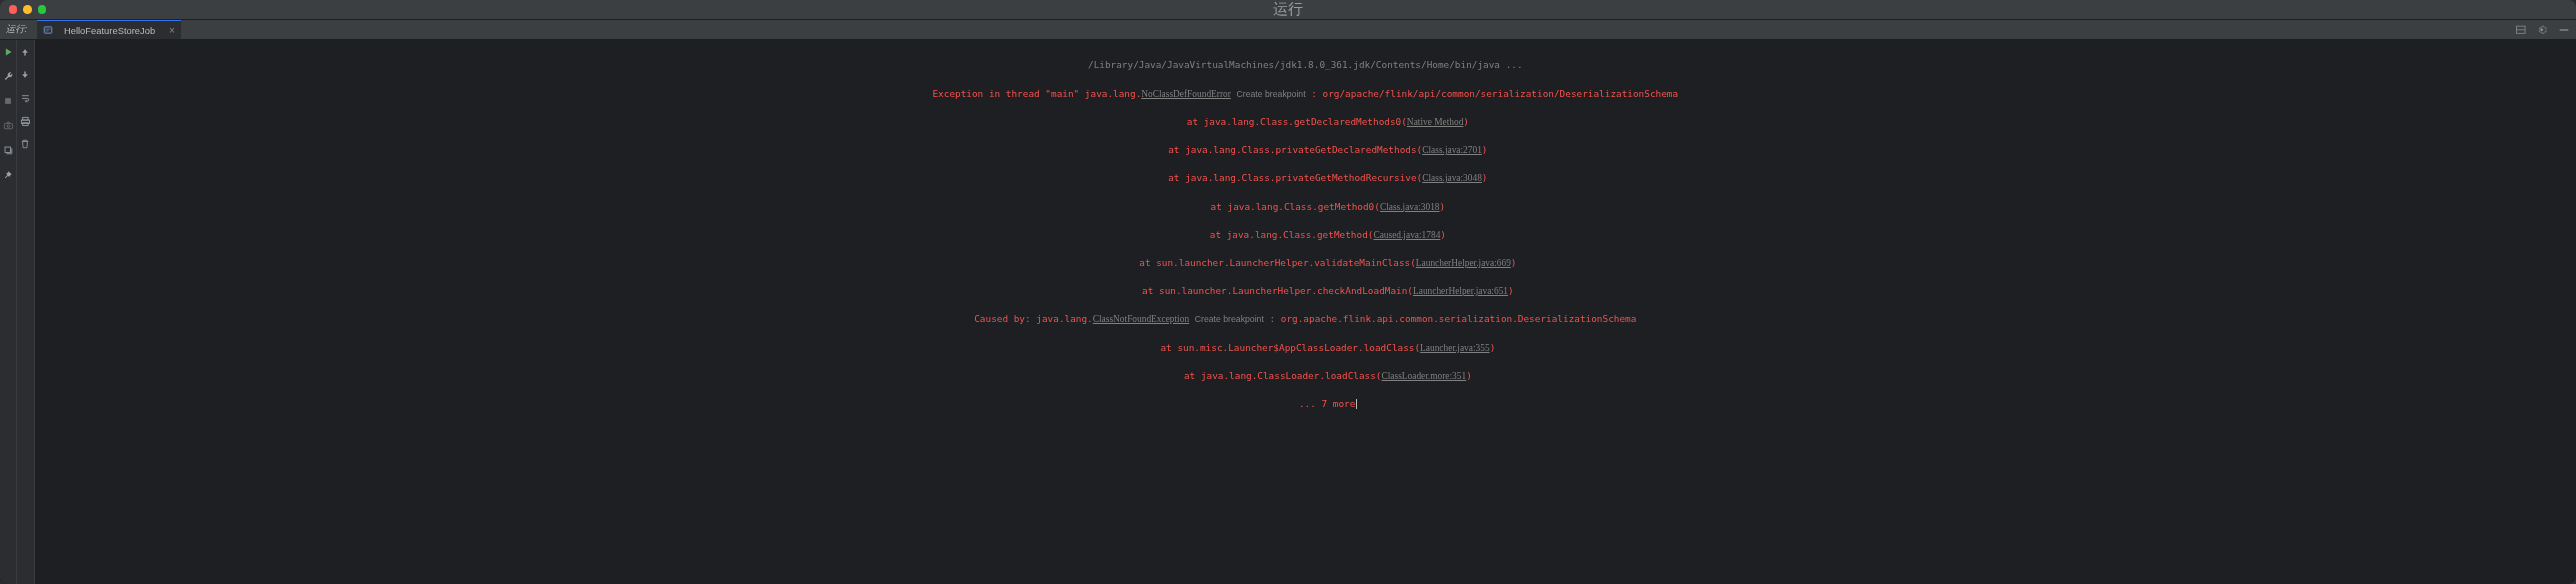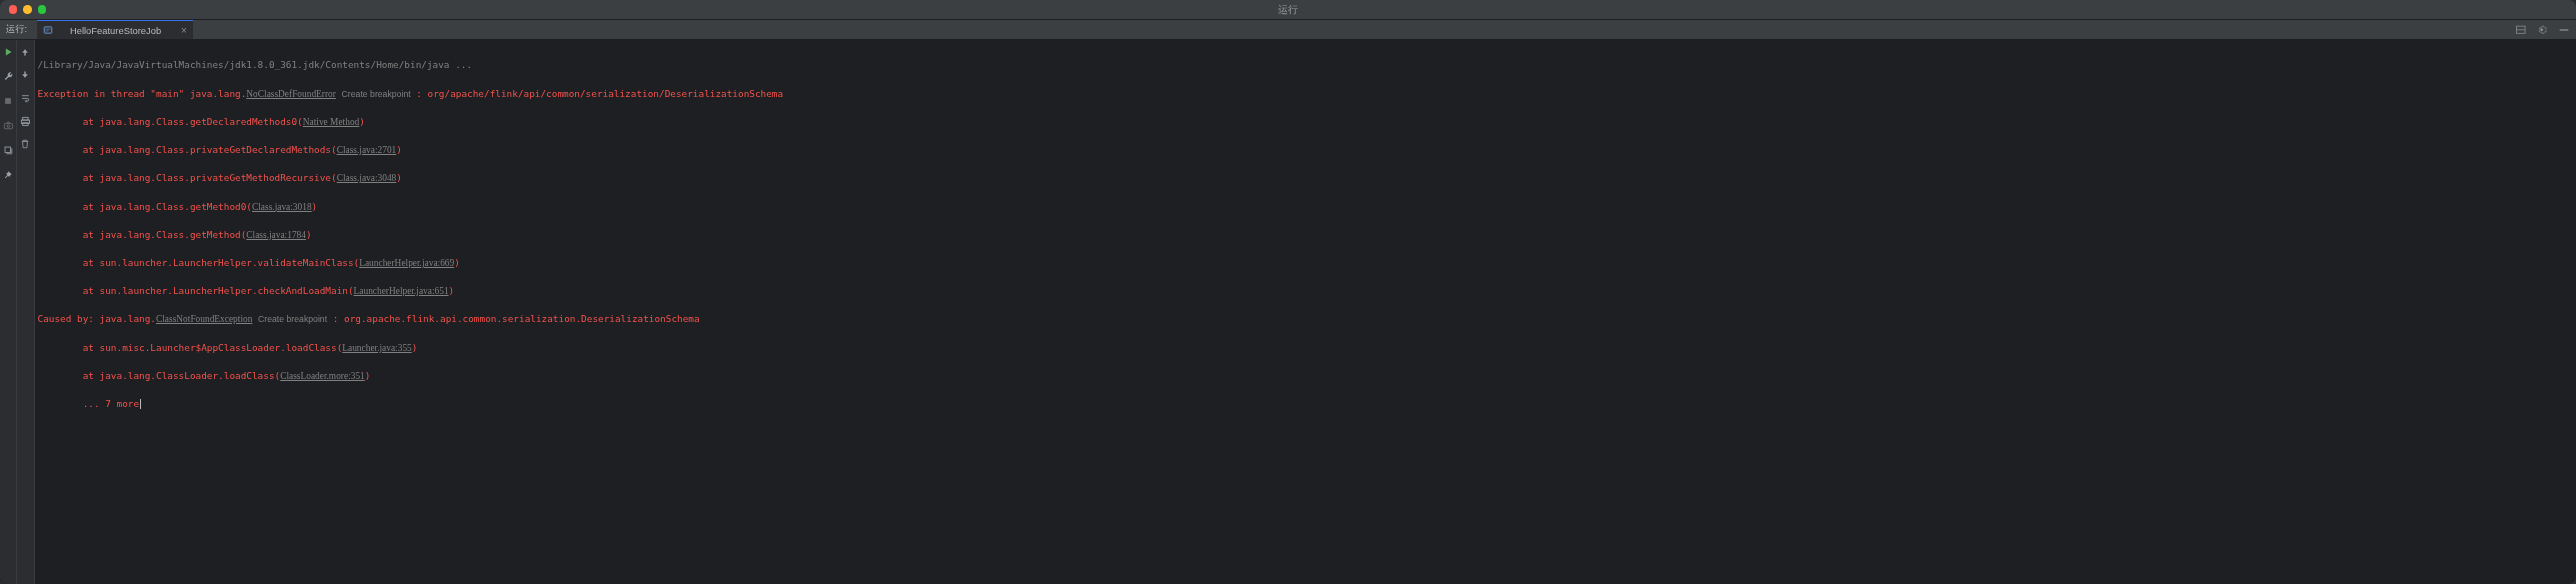--- a/index.html
+++ b/index.html
@@ -40,44 +40,45 @@
       border-radius: 50%;
     }
     .tl-red { background: #ff5f57; }
     .tl-yellow { background: #febc2e; }
     .tl-green { background: #28c840; }
     .window-title {
       position: absolute;
       left: 50%;
       transform: translateX(-50%);
       color: #9a9a9a;
-      font-size: 10px;
+      font-size: 15px;
     }
     .tabbar {
       height: 20px;
       background: #3c3f41;
       display: flex;
       align-items: center;
       padding: 0 5.8px;
       border-bottom: 0.7px solid #1e1f22;
     }
     .tabbar-label {
       color: #bbbbbb;
       margin-right: 10px;
       font-size: 9.4px;
+      font-style: italic;
     }
     .tab {
       display: flex;
       align-items: center;
       padding: 2.9px 5.8px;
       background: #2b2d30;
       border-top: 1.4px solid #3574f0;
       color: #bbbbbb;
       font-size: 9.4px;
-      gap: 17px;
+      gap: 11px;
       height: 100%;
     }
     .tab-icon {
       width: 10px;
       height: 10px;
       display: inline-flex;
       align-items: center;
       justify-content: center;
       color: #6e9bd5;
     }
@@ -133,20 +134,21 @@
     .icon-btn.green { color: #5fad65; }
     .console {
       flex: 1;
       padding: 4.3px 2.9px;
       font-family: "Menlo", "Monaco", "Consolas", monospace;
       font-size: 9.4px;
       line-height: 1.5;
       overflow: auto;
       color: #bbbbbb;
       white-space: pre;
+      text-align: center;
     }
     .console .line { white-space: pre; }
     .cmd { color: #808080; }
     .err { color: #f2524d; }
     .link { color: #808080; text-decoration: underline; font-family: Liberation Serif, serif; }
     .hint { color: #808080; font-family: "Helvetica Neue", Arial, sans-serif; font-size: 8.7px; }
     .caret {
       display: inline-block;
       width: 0.7px;
       height: 10px;
@@ -274,21 +276,21 @@
       </span>
     </div>
 
     <div class="console">
 <div class="line"><span class="cmd">/Library/Java/JavaVirtualMachines/jdk1.8.0_361.jdk/Contents/Home/bin/java ...</span></div>
 <div class="line"><span class="err">Exception in thread "main" java.lang.</span><span class="err link">NoClassDefFoundError</span> <span class="hint">Create breakpoint</span> <span class="err">: org/apache/flink/api/common/serialization/DeserializationSchema</span></div>
 <div class="line"><span class="err">        at java.lang.Class.getDeclaredMethods0(</span><span class="link">Native Method</span><span class="err">)</span></div>
 <div class="line"><span class="err">        at java.lang.Class.privateGetDeclaredMethods(</span><span class="link">Class.java:2701</span><span class="err">)</span></div>
 <div class="line"><span class="err">        at java.lang.Class.privateGetMethodRecursive(</span><span class="link">Class.java:3048</span><span class="err">)</span></div>
 <div class="line"><span class="err">        at java.lang.Class.getMethod0(</span><span class="link">Class.java:3018</span><span class="err">)</span></div>
-<div class="line"><span class="err">        at java.lang.Class.getMethod(</span><span class="link">Class.java:1784</span><span class="err">)</span></div>
+<div class="line"><span class="err">        at java.lang.Class.getMethod(</span><span class="link">Caused.java:1784</span><span class="err">)</span></div>
 <div class="line"><span class="err">        at sun.launcher.LauncherHelper.validateMainClass(</span><span class="link">LauncherHelper.java:669</span><span class="err">)</span></div>
 <div class="line"><span class="err">        at sun.launcher.LauncherHelper.checkAndLoadMain(</span><span class="link">LauncherHelper.java:651</span><span class="err">)</span></div>
 <div class="line"><span class="err">Caused by: java.lang.</span><span class="err link">ClassNotFoundException</span> <span class="hint">Create breakpoint</span> <span class="err">: org.apache.flink.api.common.serialization.DeserializationSchema</span></div>
 <div class="line"><span class="err">        at sun.misc.Launcher$AppClassLoader.loadClass(</span><span class="link">Launcher.java:355</span><span class="err">)</span></div>
 <div class="line"><span class="err">        at java.lang.ClassLoader.loadClass(</span><span class="link">ClassLoader.more:351</span><span class="err">)</span></div>
 <div class="line"><span class="err">        ... 7 more</span><span class="caret"></span></div>
     </div>
 
   </div>
 

